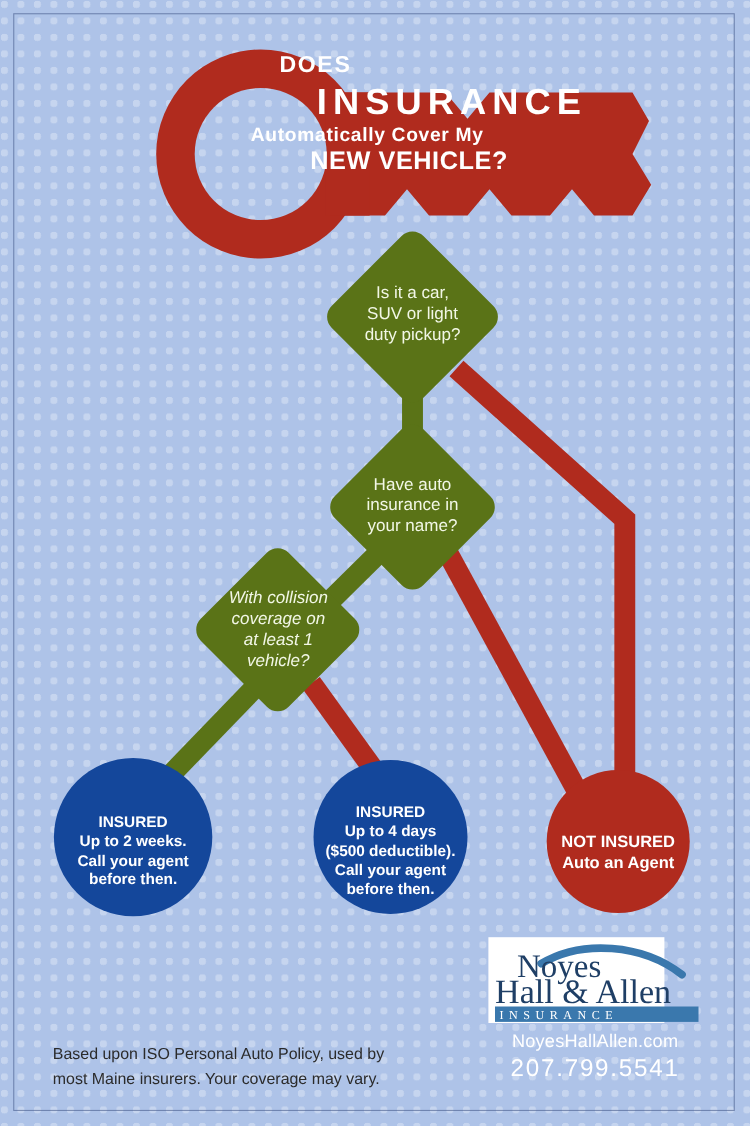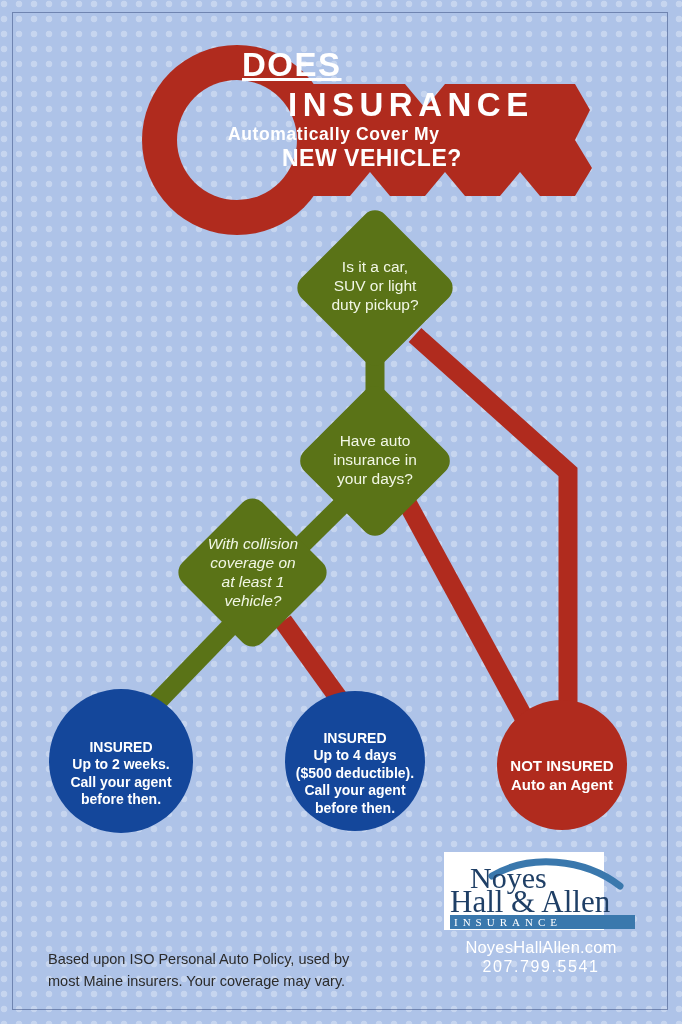--- a/index.html
+++ b/index.html
@@ -45,22 +45,22 @@
     white-space:pre-line;
   }
   .circ-title{display:block;}
 
   
   .title-wrap{
     position:absolute;left:228px;top:48px;width:330px;
     text-align:left;color:#ffffff;
   }
   .t-does{
-    font-size:33px;font-weight:bold;letter-spacing:1.5px;
-    line-height:1.0;margin-left:14px;text-decoration:underline;
+    font-size:21px;font-weight:bold;letter-spacing:1.5px;
+    line-height:1.0;margin-left:26px;
   }
   .t-ins{
     font-size:33px;font-weight:bold;letter-spacing:5.5px;
     line-height:1.12;margin-top:6px;margin-left:60px;
   }
   .t-auto{
     font-size:17.5px;font-weight:bold;letter-spacing:0.6px;
     line-height:1.0;margin-top:2px;
   }
   .t-new{
@@ -75,21 +75,21 @@
     background:#ffffff;
   }
   .logo-svg{position:absolute;left:0;top:0;}
   .logo-web{
     position:absolute;left:441px;top:938px;width:200px;
     text-align:center;color:#ffffff;font-size:16.5px;
     letter-spacing:0.2px;
   }
   .logo-phone{
     position:absolute;left:438px;top:958px;width:206px;
-    text-align:center;color:#ffffff;font-size:16px;
+    text-align:center;color:#ffffff;font-size:22px;
     letter-spacing:1.6px;
   }
 
   
   .footer-note{
     position:absolute;left:48px;top:948px;width:350px;
     color:#2b2b2b;font-size:14.5px;line-height:1.55;
     white-space:pre-line;
   }
 </style>
@@ -145,21 +145,21 @@
     <div class="t-auto">Automatically Cover My</div>
     <div class="t-new">NEW VEHICLE?</div>
   </div>
 
   <div class="node-text diamond-text" style="left:305px;top:258px;width:140px;text-align:center;">Is it a car,
 SUV or light
 duty pickup?</div>
 
   <div class="node-text diamond-text" style="left:305px;top:432px;width:140px;">Have auto
 insurance in
-your days?</div>
+your name?</div>
 
   <div class="node-text diamond-text" style="left:183px;top:535px;width:140px;font-style:italic;">With collision
 coverage on
 at least 1
 vehicle?</div>
 
   <div class="node-text circle-text" style="left:46px;top:721px;width:150px;">
     <span class="circ-title">INSURED</span><span>Up to 2 weeks.
 Call your agent
 before then.</span>

